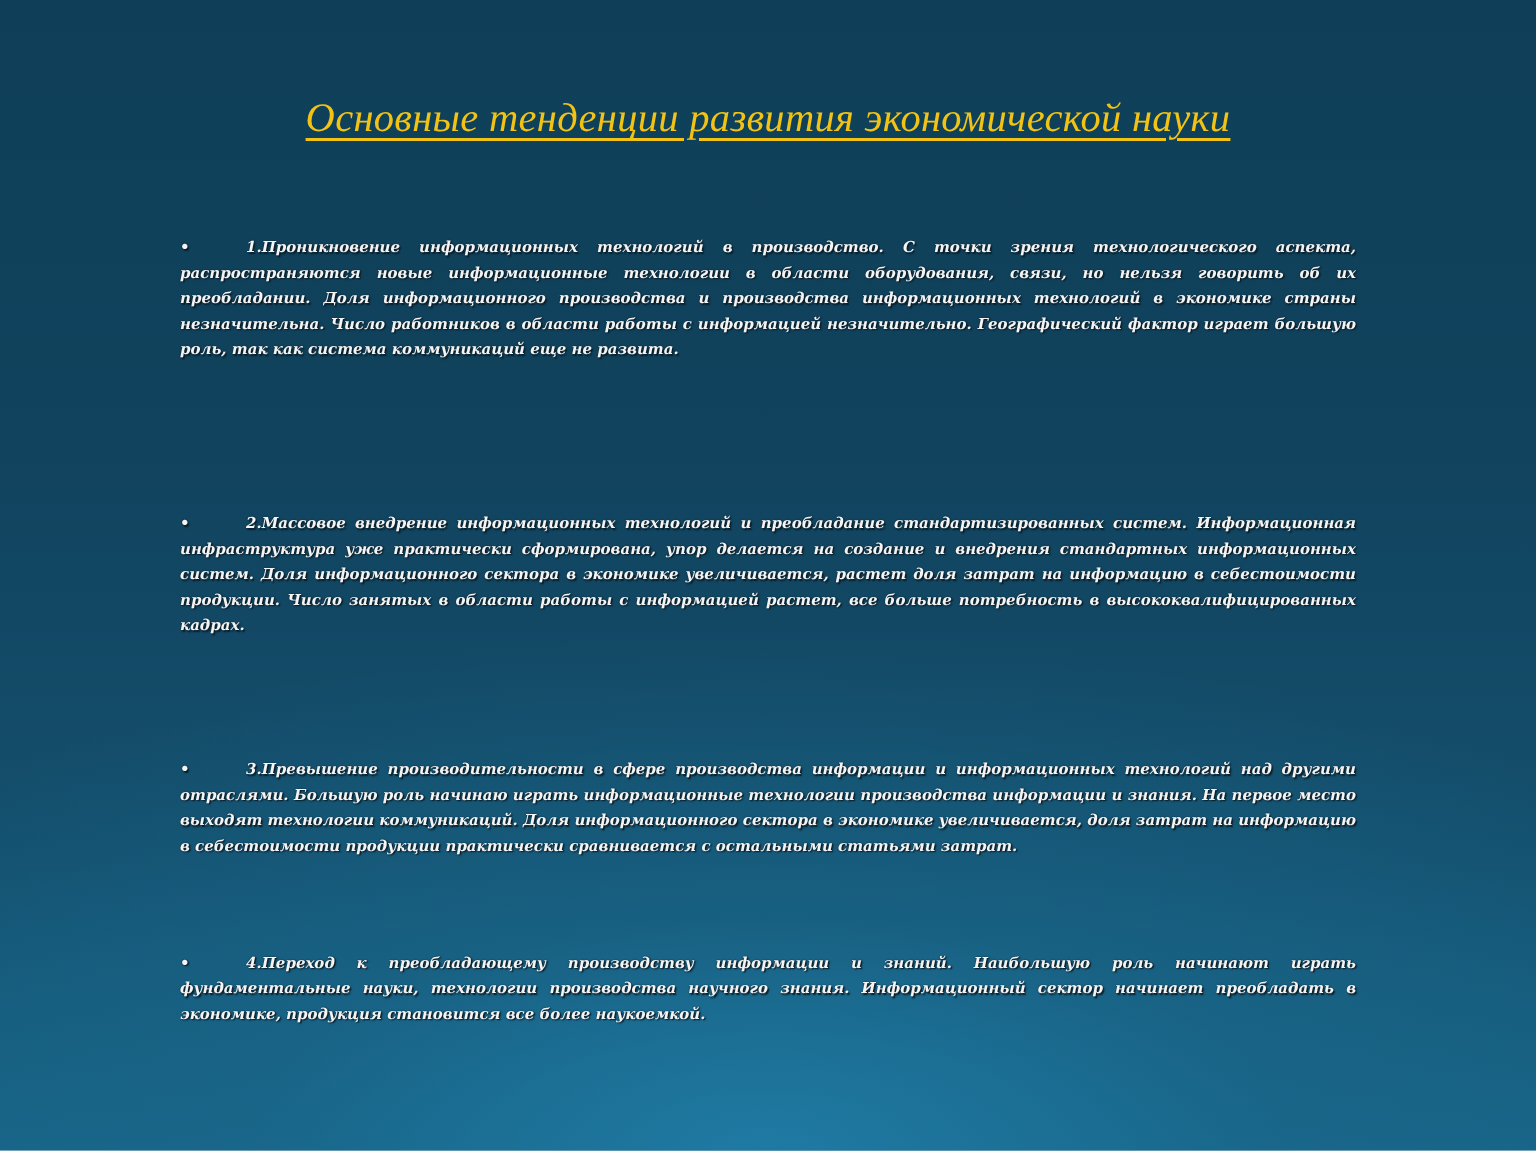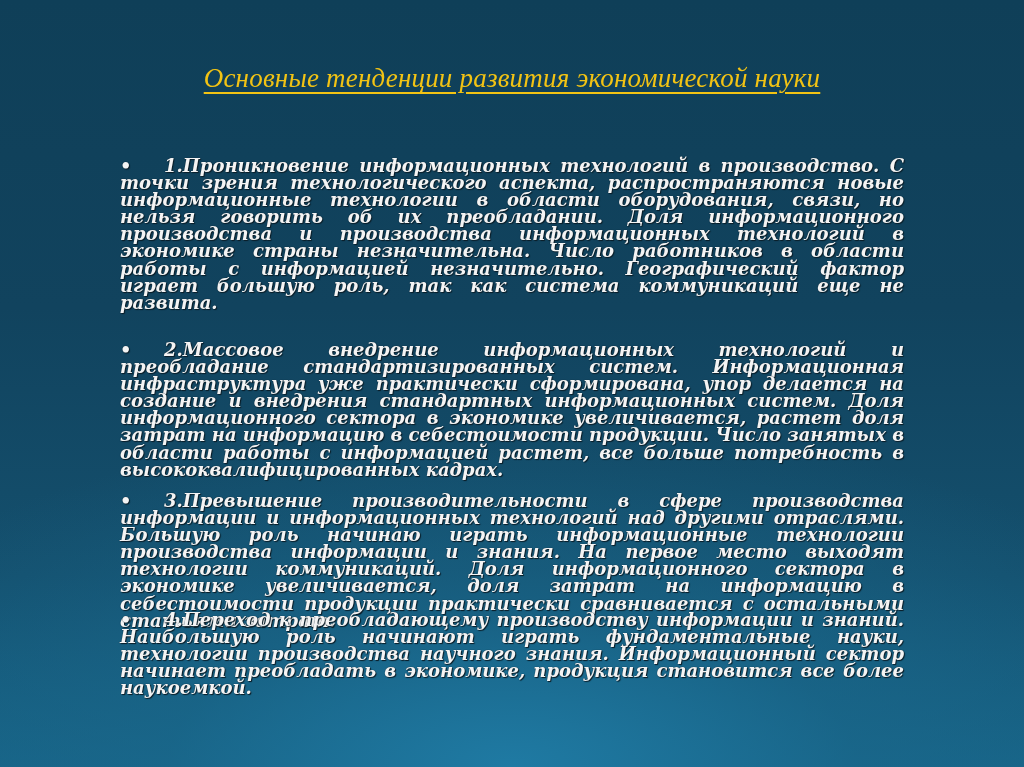--- a/index.html
+++ b/index.html
@@ -41,36 +41,36 @@
       position: absolute;
       left: 120px;
       top: 157px;
       width: 784px;
     }
     .item {
       position: relative;
       font-family: "DejaVu Serif", "Liberation Serif", serif;
       font-style: italic;
       font-weight: bold;
-      font-size: 18px;
+      font-size: 10px;
       line-height: 17.1px;
       color: #f4f4f4;
       text-align: justify;
       text-shadow: 1px 1px 1px #0a1c26, 0 0 1px #0a1c26;
       margin: 0;
     }
     .item .bullet {
       display: inline-block;
       width: 44px;
       font-style: normal;
     }
     .item-1 { position: absolute; top: 0; }
     .item-2 { position: absolute; top: 184px; }
-    .item-3 { position: absolute; top: 335px; }
-    .item-4 { position: absolute; top: 454px; }
+    .item-3 { position: absolute; top: 348px; }
+    .item-4 { position: absolute; top: 477px; }
   </style>
 </head>
 <body>
 
 <div class="slide">
   <h1 class="title">Основные  тенденции  развития экономической науки</h1>
 
   <div class="content">
     <p class="item item-1"><span class="bullet">•</span><span>1.</span><span>Проникновение информационных технологий в производство. С точки зрения технологического аспекта, распространяются новые информационные технологии в области оборудования, связи, но нельзя говорить об их преобладании. Доля информационного производства и производства информационных технологий в экономике страны незначительна. Число работников в области работы с информацией незначительно. Географический фактор играет большую роль, так как система коммуникаций еще не развита.</span></p>
 

